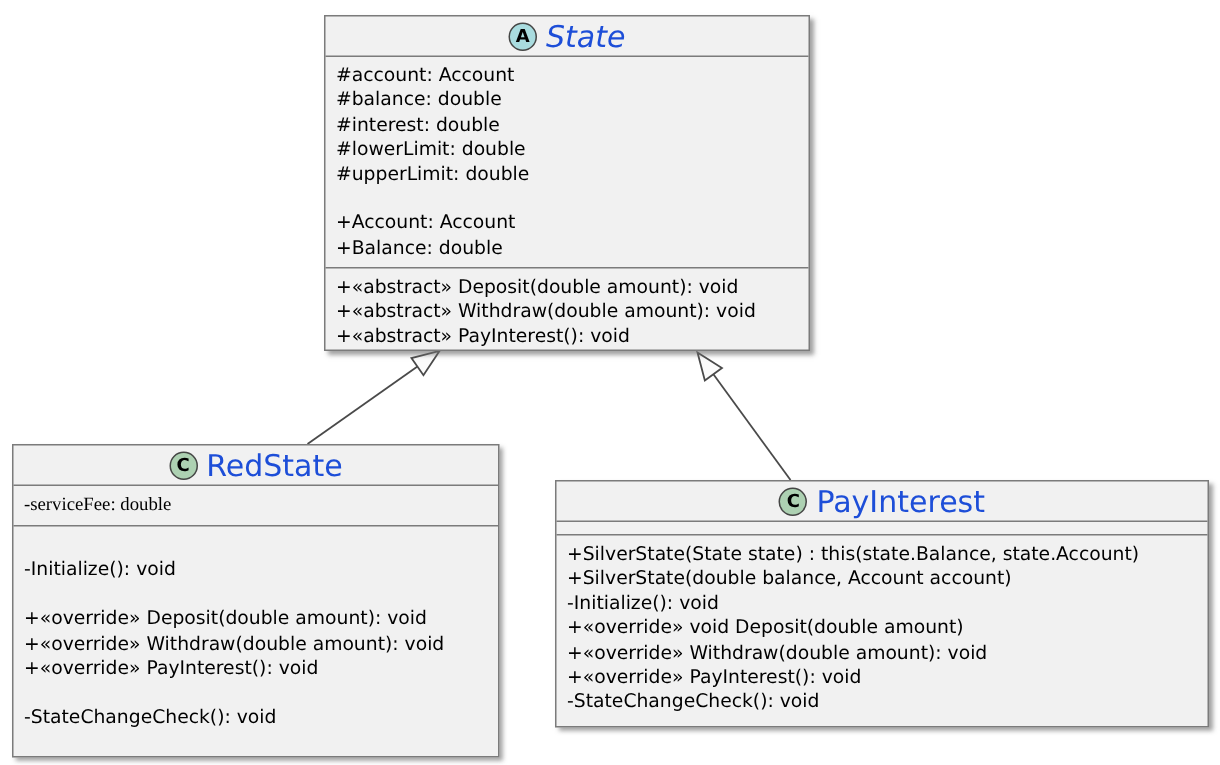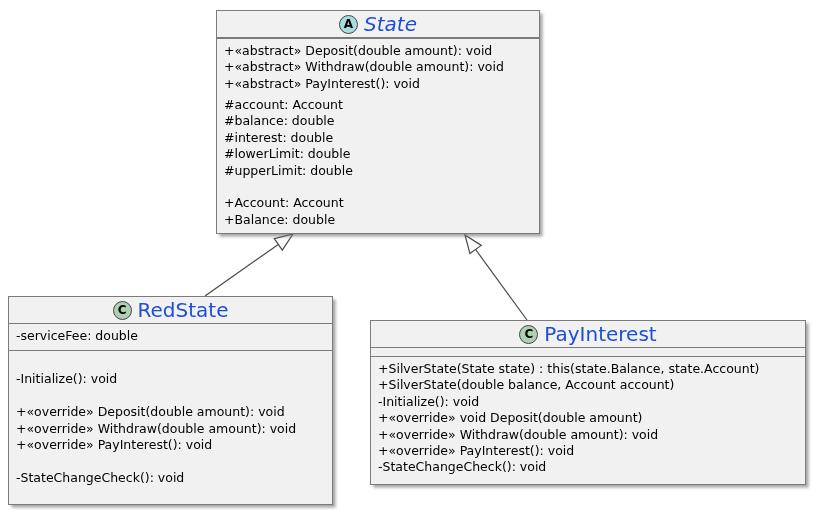--- a/index.html
+++ b/index.html
@@ -75,21 +75,21 @@
     line-height: 16.4px;
     color: #000;
     white-space: nowrap;
   }
 
   
   #class-state  { left: 216px; top: 10px;  width: 324px; height: 224px; }
   #class-state .attrs-compartment { flex: 0 0 140px; }
 
   #class-redstate { left: 8px; top: 296px; width: 325px; height: 209px; }
-  #class-redstate .attrs-compartment { flex: 0 0 26px; }
+  #class-redstate .attrs-compartment { flex: 0 0 26px; font-family: Liberation Serif, serif; }
 
   #class-silverstate { left: 370px; top: 320px; width: 436px; height: 165px; }
   #class-silverstate .attrs-compartment { flex: 0 0 8px; padding: 0 7px; }
 </style>
 </head>
 <body>
 
 <div class="canvas">
 
   <svg class="arrow-layer" width="813" height="510" viewBox="0 0 813 510" xmlns="http://www.w3.org/2000/svg">
@@ -101,36 +101,36 @@
       <line x1="527" y1="320" x2="475.6" y2="249.5"></line>
       <polygon points="465,235 481.3,245.4 469.9,253.6" fill="#fbfbfb"></polygon>
     </g>
   </svg>
 
   <div class="uml-class" id="class-state">
     <div class="uml-header">
       <span class="kind-circle abstract" style="background: rgb(169, 220, 223);">A</span>
       <span class="class-title italic">State</span>
     </div>
-    <div class="compartment methods-compartment">
-
-    <div class="member">+«abstract» Deposit(double amount): void</div>
-        <div class="member">+«abstract» Withdraw(double amount): void</div>
-        <div class="member">+«abstract» PayInterest(): void</div>
-      </div>
     <div class="compartment attrs-compartment">
 
     <div class="member">#account: Account</div>
         <div class="member">#balance: double</div>
         <div class="member">#interest: double</div>
         <div class="member">#lowerLimit: double</div>
         <div class="member">#upperLimit: double</div>
         <div class="member">&nbsp;</div>
         <div class="member">+Account: Account</div>
         <div class="member">+Balance: double</div>
+      </div>
+    <div class="compartment methods-compartment">
+
+    <div class="member">+«abstract» Deposit(double amount): void</div>
+        <div class="member">+«abstract» Withdraw(double amount): void</div>
+        <div class="member">+«abstract» PayInterest(): void</div>
       </div>
   </div>
 
   <div class="uml-class" id="class-redstate">
     <div class="uml-header">
       <span class="kind-circle concrete" style="background: rgb(173, 209, 178);">C</span>
       <span class="class-title">RedState</span>
     </div>
     <div class="compartment attrs-compartment">
 

